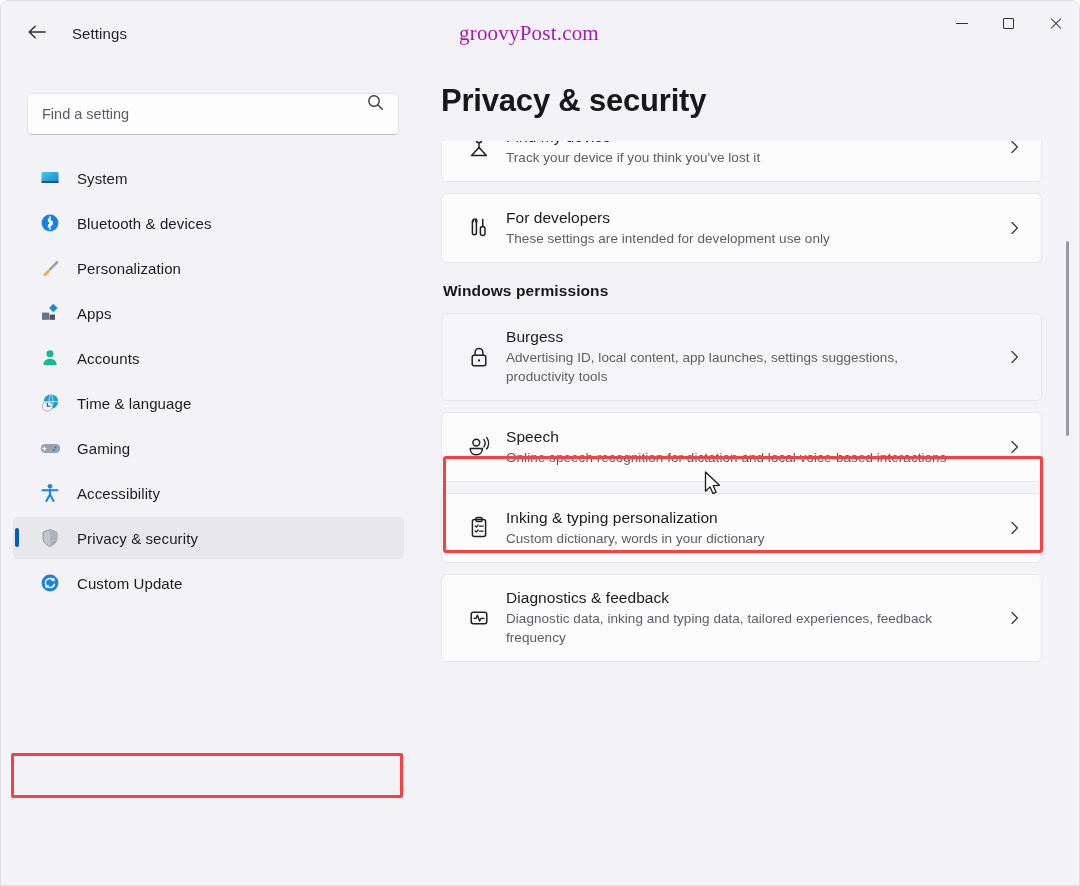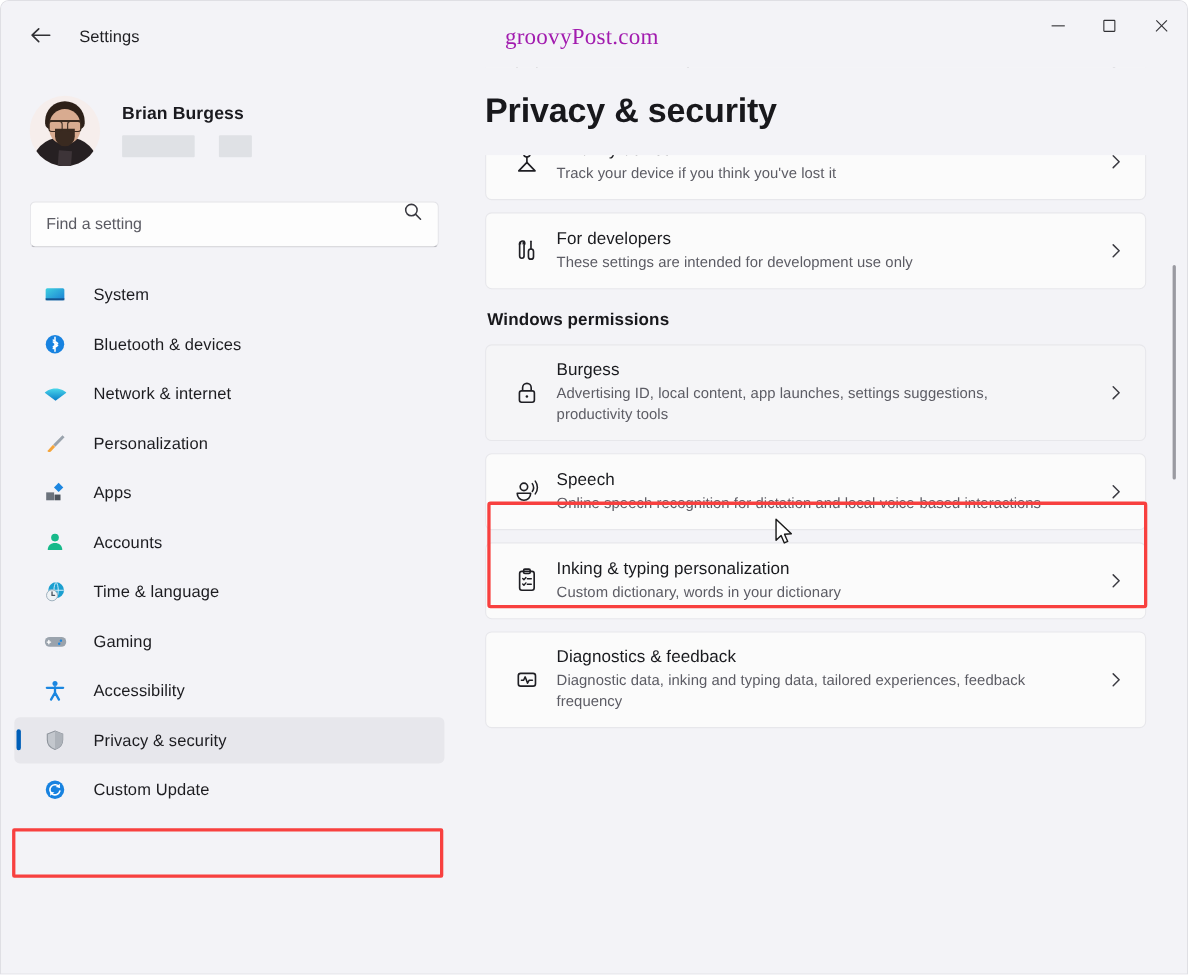--- a/index.html
+++ b/index.html
@@ -198,21 +198,21 @@
     width: 3.5px; height: 19px;
     background: #005fb8;
     border-radius: 2px;
   }
   .nav-ic {
     width: 22px; height: 22px;
     flex: none;
     display: flex; align-items: center; justify-content: center;
   }
   .nav-label {
-    margin-left: 24px;
+    margin-left: 16px;
     font-size: 15px;
     color: #1c1c20;
     letter-spacing: .1px;
   }
 
   
   .anno-sidebar {
     position: absolute;
     left: 10px; top: 752px;
     width: 392px; height: 45px;
@@ -357,37 +357,20 @@
         <i class="glyph-max"></i>
       </div>
       <div class="win-btn close">
         <i class="glyph-close"></i>
       </div>
     </div>
   </div>
 
   <div class="sidebar">
 
-    <div class="account">
-      <div class="avatar">
-        <div class="body"></div>
-        <div class="hair"></div>
-        <div class="face"></div>
-        <div class="beard"></div>
-        <div class="glasses"></div>
-        <div class="collar"></div>
-      </div>
-      <div class="acct-text">
-        <div class="acct-name">Brian Burgess</div>
-        <div class="redacted-row">
-          <div class="redact a"></div>
-          <div class="redact b"></div>
-        </div>
-      </div>
-    </div>
 
     <div class="search-wrap">
       <input type="text" placeholder="Find a setting" style="">
       <span class="search-ic">
         <svg width="17" height="17" viewBox="0 0 17 17">
           <circle cx="7" cy="7" r="5.2" fill="none" stroke="#3a3a41" stroke-width="1.4"></circle>
           <path d="M10.9 10.9 L15.3 15.3" stroke="#3a3a41" stroke-width="1.4" stroke-linecap="round"></path>
         </svg>
       </span>
     </div>
@@ -413,34 +396,20 @@
       <div class="navitem">
         <span class="nav-ic">
           <svg width="20" height="20" viewBox="0 0 20 20">
             <circle cx="10" cy="10" r="8.4" fill="#1782e0"></circle>
             <path d="M8.4 6.1 L12.4 9.1 L8.4 12.2 M8.4 13.9 L12.4 10.9 L8.4 7.9 M10 3.6 V16.4" fill="none" stroke="#fff" stroke-width="1.35" stroke-linejoin="round" stroke-linecap="round"></path>
           </svg>
         </span>
         <span class="nav-label">Bluetooth &amp; devices</span>
       </div>
 
-      <div class="navitem">
-        <span class="nav-ic">
-          <svg width="21" height="20" viewBox="0 0 21 20">
-            <defs>
-                <linearGradient id="gW" x1="0" y1="0" x2="0" y2="1">
-              <stop offset="0" stop-color="#4ad6ea"></stop>
-                  <stop offset="1" stop-color="#0a7ec8"></stop>
-            </linearGradient>
-              </defs>
-            <path d="M10.5 5.2 C15.4 5.2 19.2 7.6 20.3 9 L10.5 16.3 L0.7 9 C1.8 7.6 5.6 5.2 10.5 5.2 Z" fill="url(#gW)"></path>
-          </svg>
-        </span>
-        <span class="nav-label">Network &amp; internet</span>
-      </div>
 
       <div class="navitem">
         <span class="nav-ic">
           <svg width="20" height="20" viewBox="0 0 20 20">
             <path d="M16.8 2.6 L8.4 11.2 L10.3 13.1 L18.7 4.6 Z" fill="#9aa3ad"></path>
             <path d="M8.2 11.4 L10.1 13.3 L6.2 17.4 C5.3 18.2 3.6 18 3.1 16.9 L8.2 11.4 Z" fill="#f5a43a"></path>
           </svg>
         </span>
         <span class="nav-label">Personalization</span>
       </div>

